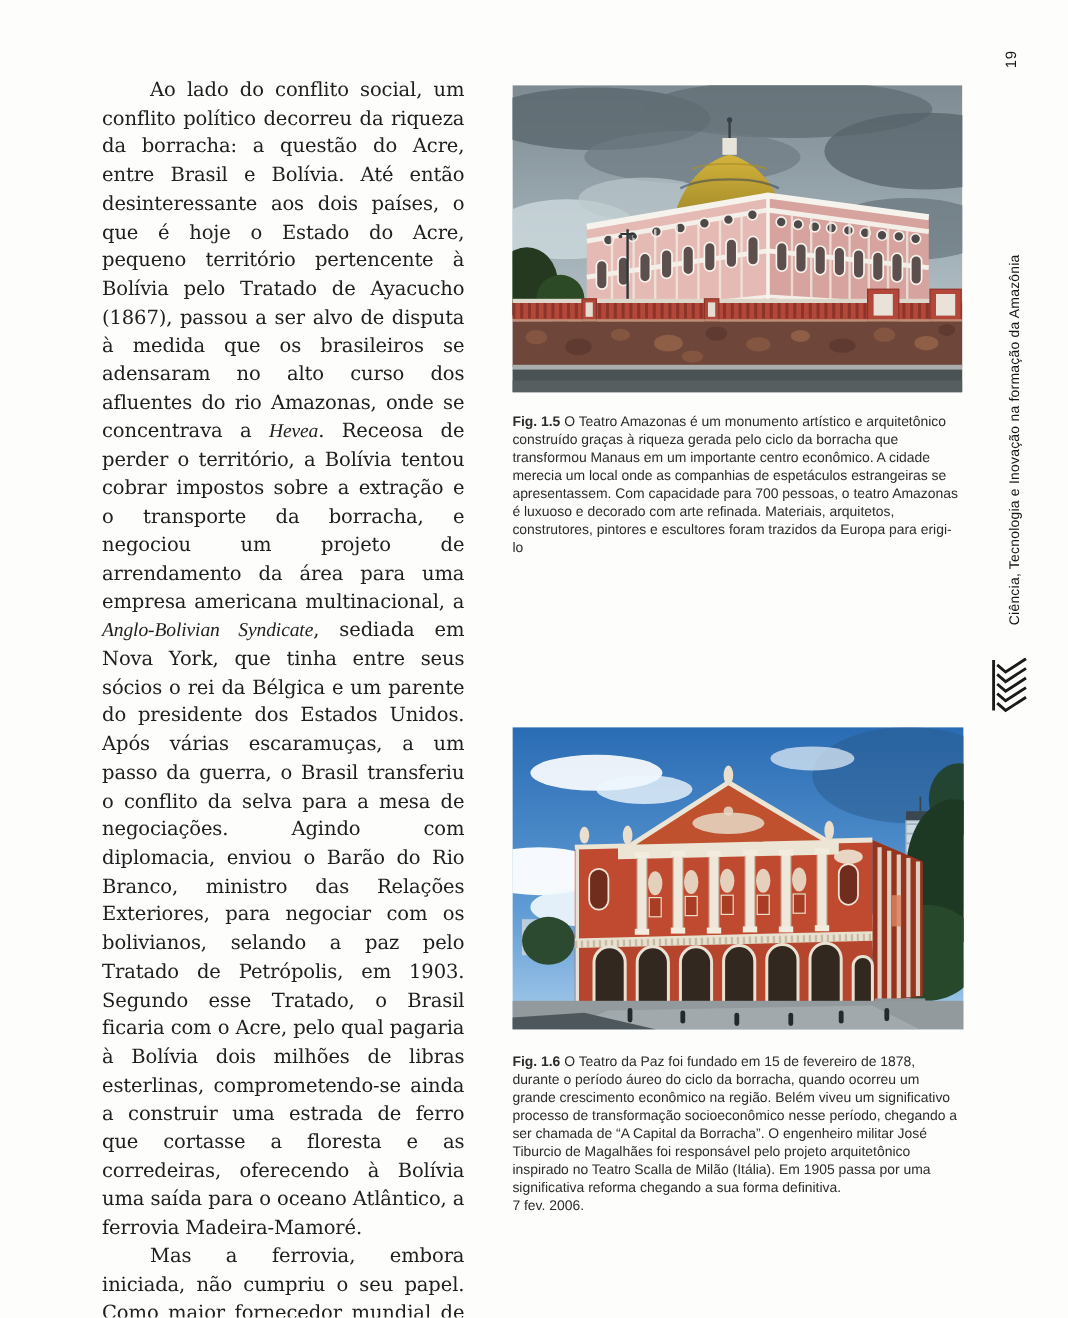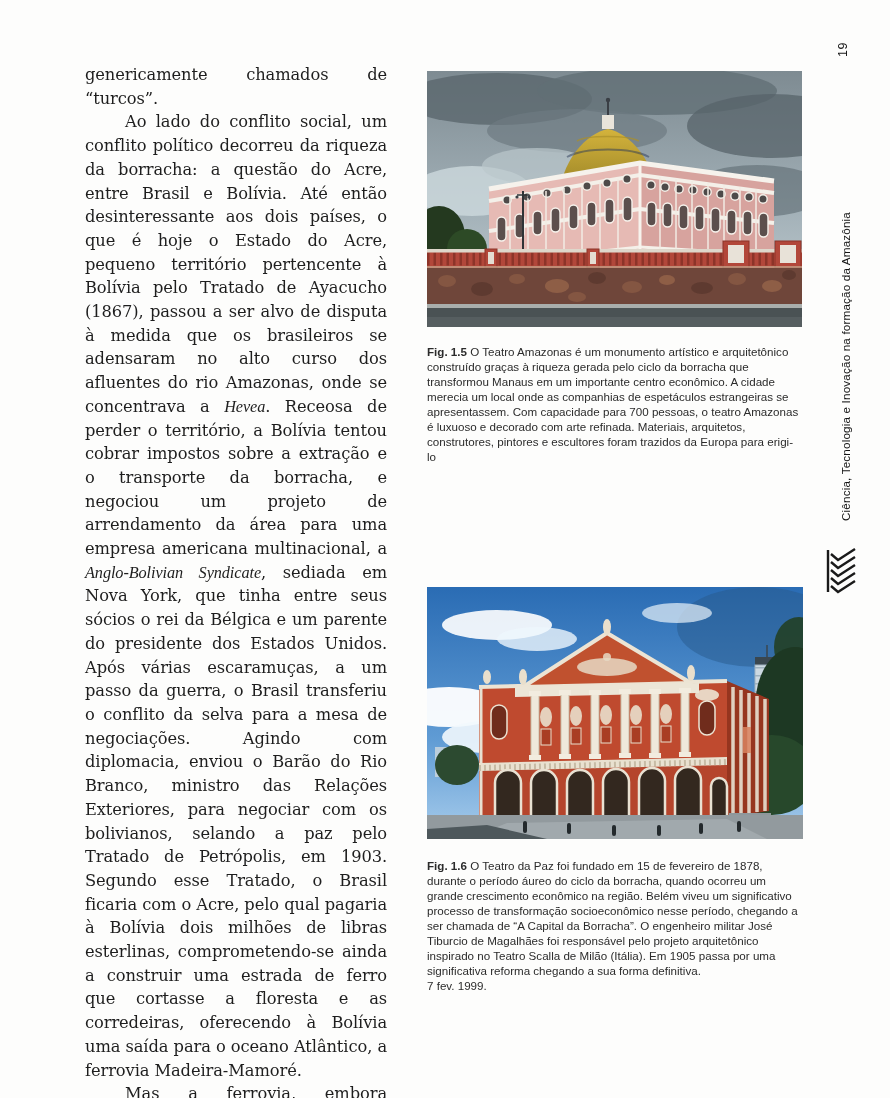--- a/index.html
+++ b/index.html
@@ -13,21 +13,21 @@
     font-family:"DejaVu Serif",serif;font-size:16.3px;line-height:23.7px;
     color:#1e1e1e;letter-spacing:-0.1px;
   }
   .para{margin:0;text-align:justify;}
   .para.indent{text-indent:40px;}
   .para i{font-style:italic;font-family:Liberation Serif, serif;}
 
   
   .figure{position:absolute;}
   #fig15{left:427px;top:71px;width:309px;}
-  #fig16{left:427px;top:587px;width:376px;}
+  #fig16{left:427px;top:606px;width:376px;}
   .photo{display:block;}
   .caption{
     font-size:11.6px;line-height:15px;color:#2b2b2b;text-align:left;
   }
   #fig15 .caption{margin-top:17px;width:372px;}
   #fig16 .caption{margin-top:19px;width:374px;}
   .caption b{font-weight:bold;}
   .source-line{margin:0;}
 
   
@@ -40,21 +40,20 @@
     position:absolute;top:212px;right:38px;
     writing-mode:vertical-rl;transform:rotate(180deg);
     font-size:11.6px;letter-spacing:0.2px;color:#141414;white-space:nowrap;
   }
   .chevrons{position:absolute;left:824px;top:548px;}
 </style>
 </head>
 <body>
 
 <div class="article" id="article">
-    <p class="para"><span>genericamente chamados de “turcos”.</span></p>
     <p class="para indent"><span>Ao lado do conflito social, um conflito político decorreu da riqueza da borracha: a questão do Acre, entre Brasil e Bolívia. Até então desinteressante aos dois países, o que é hoje o Estado do Acre, pequeno território pertencente à Bolívia pelo Tratado de Ayacucho (1867), passou a ser alvo de disputa à medida que os brasileiros se adensaram no alto curso dos afluentes do rio Amazonas, onde se concentrava a </span><i>Hevea</i><span>. Receosa de perder o território, a Bolívia tentou cobrar impostos sobre a extração e o transporte da borracha, e negociou um projeto de arrendamento da área para uma empresa americana multinacional, a </span><i>Anglo-Bolivian Syndicate</i><span>, sediada em Nova York, que tinha entre seus sócios o rei da Bélgica e um parente do presidente dos Estados Unidos. Após várias escaramuças, a um passo da guerra, o Brasil transferiu o conflito da selva para a mesa de negociações. Agindo com diplomacia, enviou o Barão do Rio Branco, ministro das Relações Exteriores, para negociar com os bolivianos, selando a paz pelo Tratado de Petrópolis, em 1903. Segundo esse Tratado, o Brasil ficaria com o Acre, pelo qual pagaria à Bolívia dois milhões de libras esterlinas, comprometendo-se ainda a construir uma estrada de ferro que cortasse a floresta e as corredeiras, oferecendo à Bolívia uma saída para o oceano Atlântico, a ferrovia Madeira-Mamoré.</span></p>
     <p class="para indent"><span>Mas a ferrovia, embora iniciada, não cumpriu o seu papel. Como maior fornecedor mundial de borracha, o Brasil atraía várias expedições estrangeiras para descobrir novos usos para plantas exóticas. Numa dessas aventuras, em 1876, o inglês Henry Wickam enviou à Grã-Bretanha</span></p>
   </div>
 
 <div class="figure" id="fig15">
   <svg class="photo" width="375" height="256" viewBox="0 0 375 256" xmlns="http://www.w3.org/2000/svg">
     <defs>
       <linearGradient id="p1sky" x1="0" y1="0" x2="0" y2="1">
         <stop offset="0" stop-color="#7e8b92"></stop>
         <stop offset="0.55" stop-color="#a3b1b8"></stop>
@@ -325,21 +324,21 @@
         <rect x="185" y="238" width="4" height="11" rx="2"></rect>
           <rect x="230" y="238" width="4" height="11" rx="2"></rect>
         <rect x="272" y="236" width="4" height="11" rx="2"></rect>
           <rect x="310" y="234" width="4" height="11" rx="2"></rect>
       </g>
     </g>
   </svg>
   <div class="caption">
     <b>Fig. 1.6</b>
     <span>O Teatro da Paz foi fundado em 15 de fevereiro de 1878, durante o período áureo do ciclo da borracha, quando ocorreu um grande crescimento econômico na região. Belém viveu um significativo processo de transformação socioeconômico nesse período, chegando a ser chamada de “A Capital da Borracha”. O engenheiro militar José Tiburcio de Magalhães foi responsável pelo projeto arquitetônico inspirado no Teatro Scalla de Milão (Itália). Em 1905 passa por uma significativa reforma chegando a sua forma definitiva.</span>
-    <div class="source-line">7 fev. 1999.</div>
+    <div class="source-line">7 fev. 2006.</div>
   </div>
 </div>
 
 <div class="page-number">19</div>
 
 <div class="sidebar-title">Ciência, Tecnologia e Inovação na formação da Amazônia</div>
 
 <svg class="chevrons" width="34" height="48" viewBox="0 0 34 48" xmlns="http://www.w3.org/2000/svg">
   <g stroke="#1a1a1a" stroke-width="2.4" fill="none">
     <line x1="4" y1="2" x2="4" y2="44"></line>

